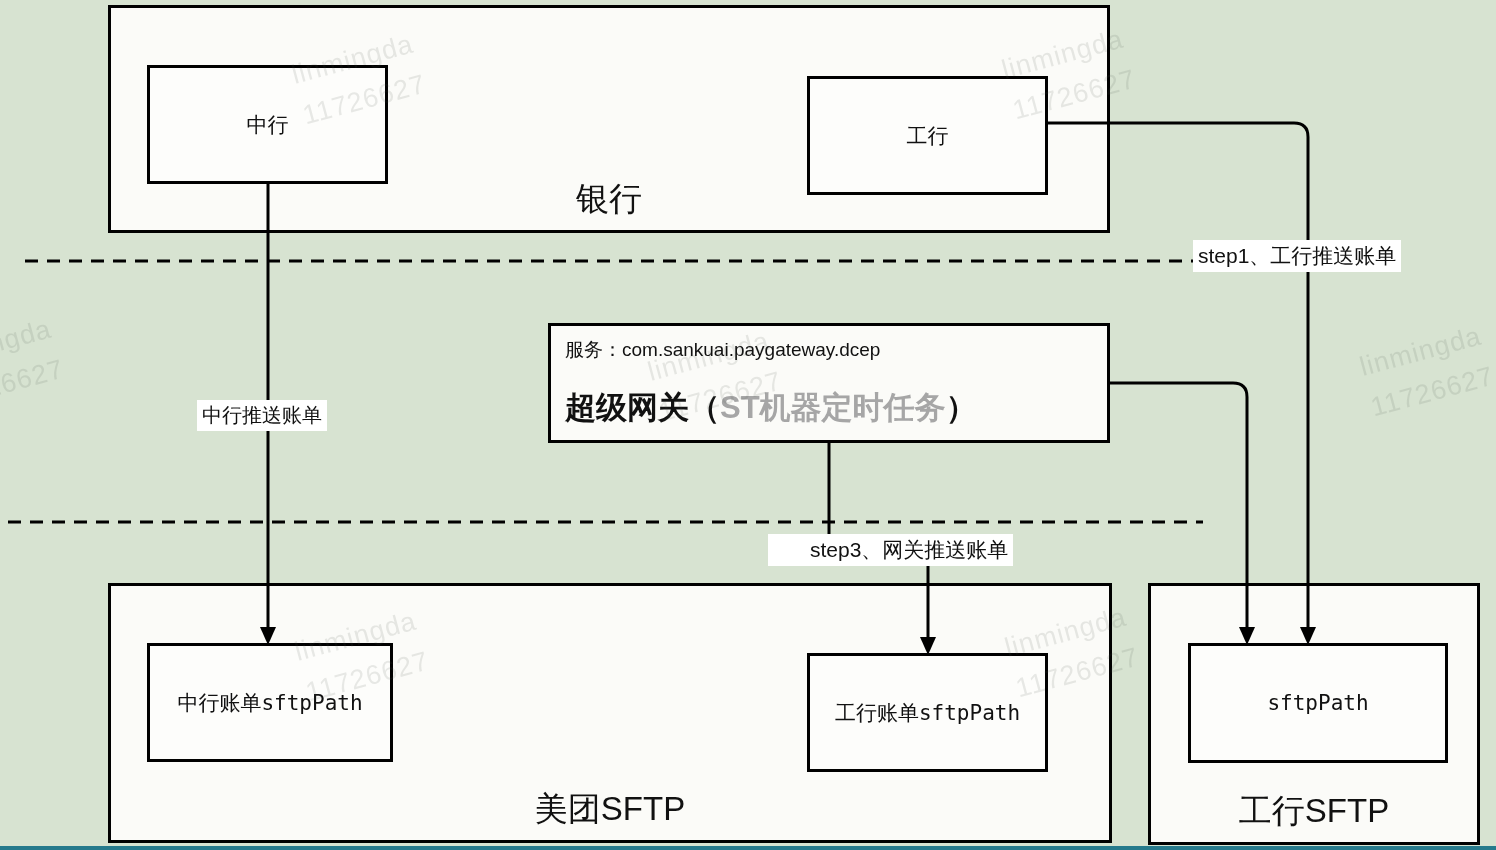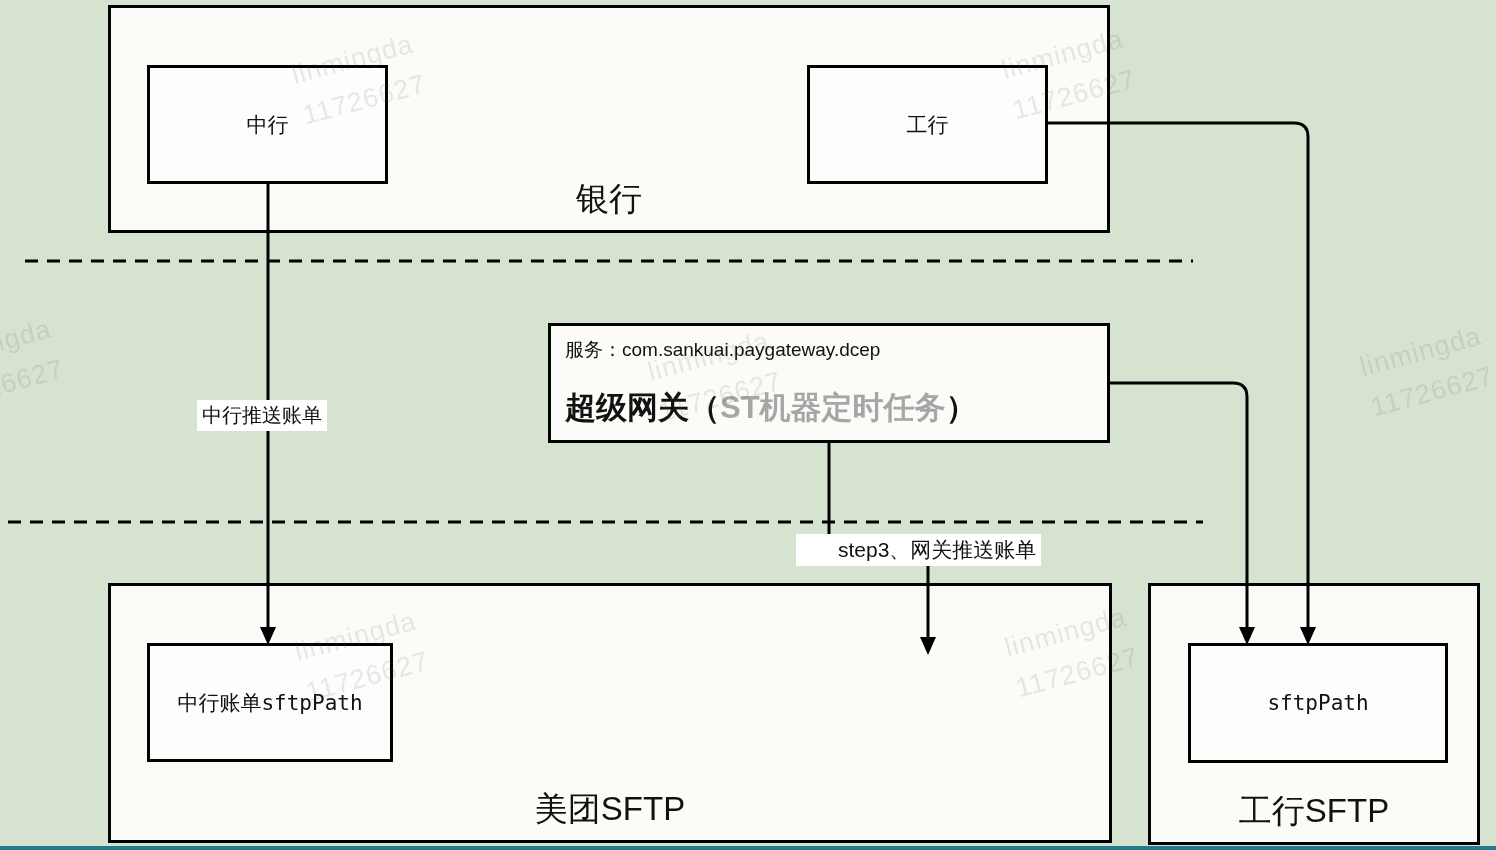--- a/index.html
+++ b/index.html
@@ -31,21 +31,21 @@
   .node {
     position: absolute;
     background: #fdfdfb;
     border: 3px solid var(--border, #000);
     box-sizing: border-box;
     display: flex; align-items: center; justify-content: center;
     font-size: 21px; color: #111;
     text-align: center;
   }
   .node-boc  { left:147px; top:65px;  width:241px; height:119px; }
-  .node-icbc { left:807px; top:65px;  width:241px; height:119px; }
+  .node-icbc { left:807px; top:76px;  width:241px; height:119px; }
   .node-boc-bill  { left:147px;  top:643px; width:246px; height:119px; }
   .node-icbc-bill { left:807px;  top:653px; width:241px; height:119px; }
   .node-sftp-path { left:1188px; top:643px; width:260px; height:120px; }
   .mono { font-family: "DejaVu Sans Mono", monospace; }
 
   
   .gateway {
     position: absolute;
     left:548px; top:323px; width:562px; height:120px;
     background: var(--box_fill, #fbfbf8);
@@ -62,21 +62,21 @@
 
   
   .edge-label {
     position: absolute; z-index: 4;
     background: #ffffff; color:#111;
     font-size: 21px; padding: 2px 5px;
     white-space: nowrap;
   }
   .lbl-step1 { left:1193px; top:240px; }
   .lbl-step2 { left:1157px; top:430px; }
-  .lbl-step3 { left:796px;  top:534px;padding-left:42px; }
+  .lbl-step3 { left:768px;  top:534px;padding-left:42px; }
   .lbl-boc-push { left:197px; top:400px; font-size:20px; }
 
   
   .wm {
     position: absolute; z-index: 2;
     font-size: 27px; line-height: 42px; letter-spacing: 1px;
     color: var(--watermark, rgba(70,80,70,0.12));
     transform: rotate(-15deg);
     transform-origin: left top;
     white-space: nowrap;
@@ -117,20 +117,21 @@
 
   <div class="gateway">
     <div class="gateway-service">服务：com.sankuai.paygateway.dcep</div>
     <div class="gateway-title"><span>超级网关</span><span>（</span><span class="sub">ST机器定时任务</span><span>）</span></div>
   </div>
 
   <div class="group-box meituan-group">
     <div class="group-label">美团SFTP</div>
   </div>
   <div class="node node-boc-bill mono">中行账单sftpPath</div>
+  <div class="node node-icbc-bill mono">工行账单sftpPath</div>
 
   <div class="group-box icbc-group">
     <div class="group-label">工行SFTP</div>
   </div>
   <div class="node node-sftp-path mono">sftpPath</div>
 
   <svg class="connectors" width="1496" height="850">
 
     <path d="M25 261 H1193" stroke="#000" stroke-width="3" stroke-dasharray="13 9" fill="none"></path>
     <path d="M8 522 H1203" stroke="#000" stroke-width="3" stroke-dasharray="13 9" fill="none"></path>
@@ -141,17 +142,18 @@
     <path d="M1048 123 H1294 Q1308 123 1308 137 V627" stroke="#000" stroke-width="3" fill="none"></path>
     <polygon points="1300,627 1316,627 1308,645" fill="#000"></polygon>
 
     <path d="M1110 383 H1233 Q1247 383 1247 397 V627" stroke="#000" stroke-width="3" fill="none"></path>
     <polygon points="1239,627 1255,627 1247,645" fill="#000"></polygon>
 
     <path d="M829 443 V550 H928 V637" stroke="#000" stroke-width="3" fill="none"></path>
     <polygon points="920,637 936,637 928,655" fill="#000"></polygon>
   </svg>
 
+  <div class="edge-label lbl-step1">step1、工行推送账单</div>
   <div class="edge-label lbl-step3">step3、网关推送账单</div>
   <div class="edge-label lbl-boc-push">中行推送账单</div>
 
   <div class="bottom-bar"></div>
 </div>
 
 </body></html>

